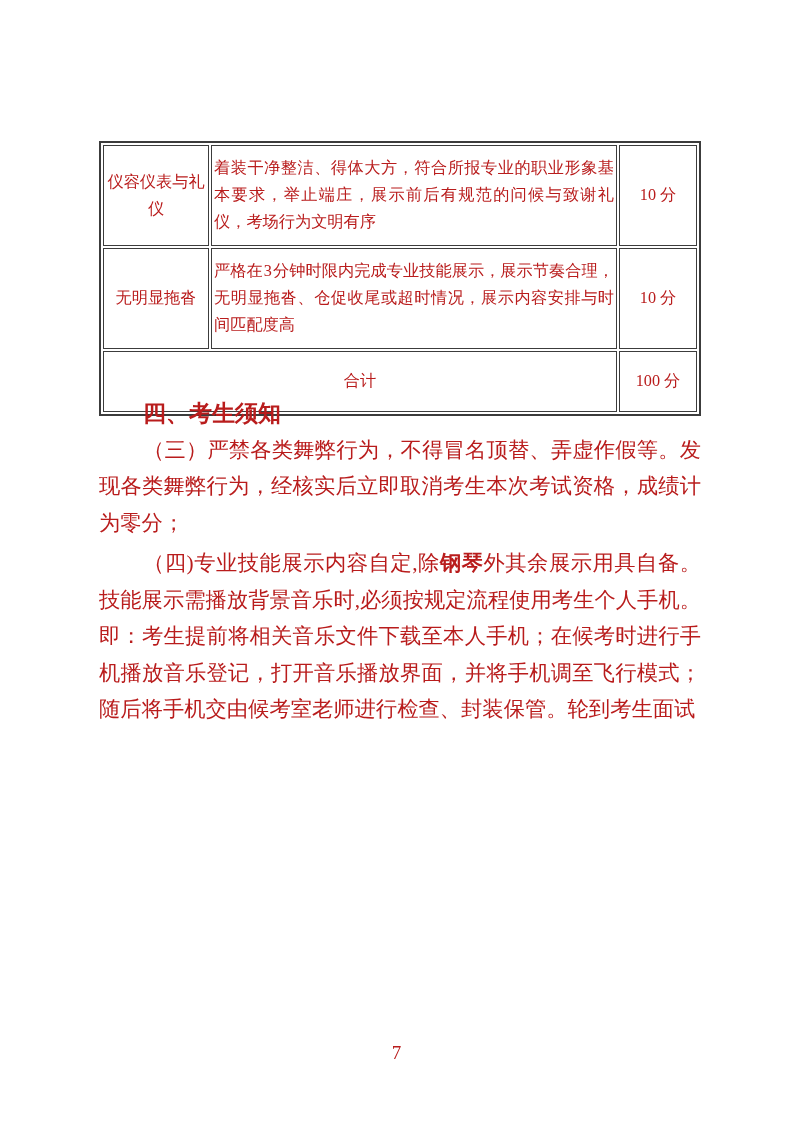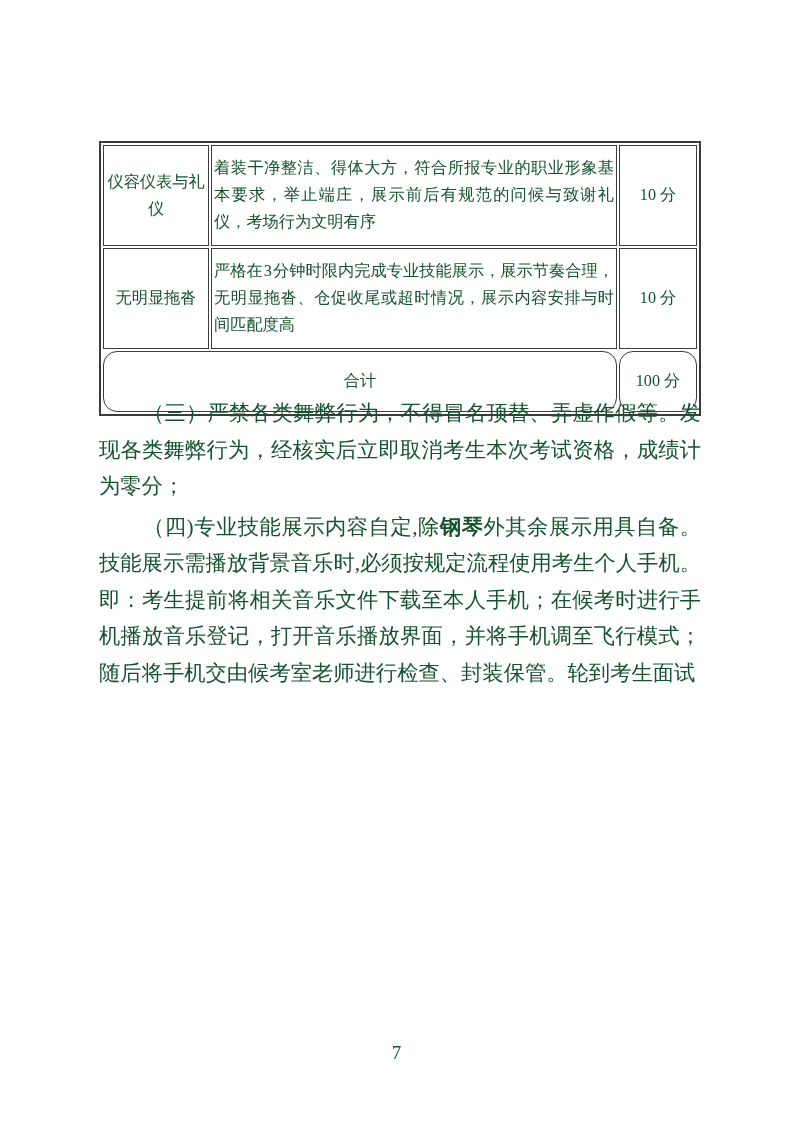--- a/index.html
+++ b/index.html
@@ -1,40 +1,40 @@
 <!DOCTYPE html>
 <html><head>
 <meta charset="utf-8">
 <style>
   html,body { margin:0; padding:0; background:#ffffff; }
   .page {
     position:relative; width:793px; height:1122px; background:#ffffff;
     font-family:"Liberation Serif","DejaVu Serif",serif;
-    color:#14532d; overflow:hidden;
+    color:#b91c1c; overflow:hidden;
   }
 
   
   table.score-table {
     position:absolute; left:99px; top:141px;
     border-collapse:separate; border-spacing:2px;
     border:2px solid #3c3c3c;
     background:#ffffff;
   }
   table.score-table td {
     box-sizing:border-box;
     border:1px solid #3c3c3c;
     vertical-align:middle;
     font-size:16.2px; line-height:27px;
     background:#ffffff;
   }
   td.c-crit  { width:106px; text-align:center; padding:1px 2px; }
   td.c-desc  { width:406px; text-align:justify; padding:9px 2px; word-spacing:-3px; }
   td.c-score { width:78px;  text-align:center; padding:16px 2px; }
   tr.r-body td  { height:81px; }
-  tr.r-total td { height:34px;border-radius:14px; }
+  tr.r-total td { height:34px; }
   td.c-total { text-align:center; padding:1px 2px; }
 
   
   .notice {
     position:absolute; left:99px; top:395px; width:602px;
     font-size:21.3px; line-height:36.5px; text-align:justify;
   }
   .heading {
     margin:0; font-size:23px; font-weight:bold;
     font-family:"Liberation Sans","DejaVu Sans",sans-serif;
@@ -69,20 +69,21 @@
         <td class="c-score">10 分</td>
       </tr>
       <tr class="r-total">
         <td class="c-total" colspan="2">合计</td>
         <td class="c-score">100 分</td>
       </tr>
     </tbody>
   </table>
 
   <div class="notice">
+    <h3 class="heading">四、考生须知</h3>
     <div id="paragraphs">
         <p class="para">（三）严禁各类舞弊行为，不得冒名顶替、弄虚作假等。发现各类舞弊行为，经核实后立即取消考生本次考试资格，成绩计为零分；</p>
         <p class="para">（四)专业技能展示内容自定,除<span class="b">钢琴</span>外其余展示用具自备。技能展示需播放背景音乐时,必须按规定流程使用考生个人手机。即：考生提前将相关音乐文件下载至本人手机；在候考时进行手机播放音乐登记，打开音乐播放界面，并将手机调至飞行模式；随后将手机交由候考室老师进行检查、封装保管。轮到考生面试</p>
       </div>
   </div>
 
   <div class="page-number">7</div>
 
 </div>
 

